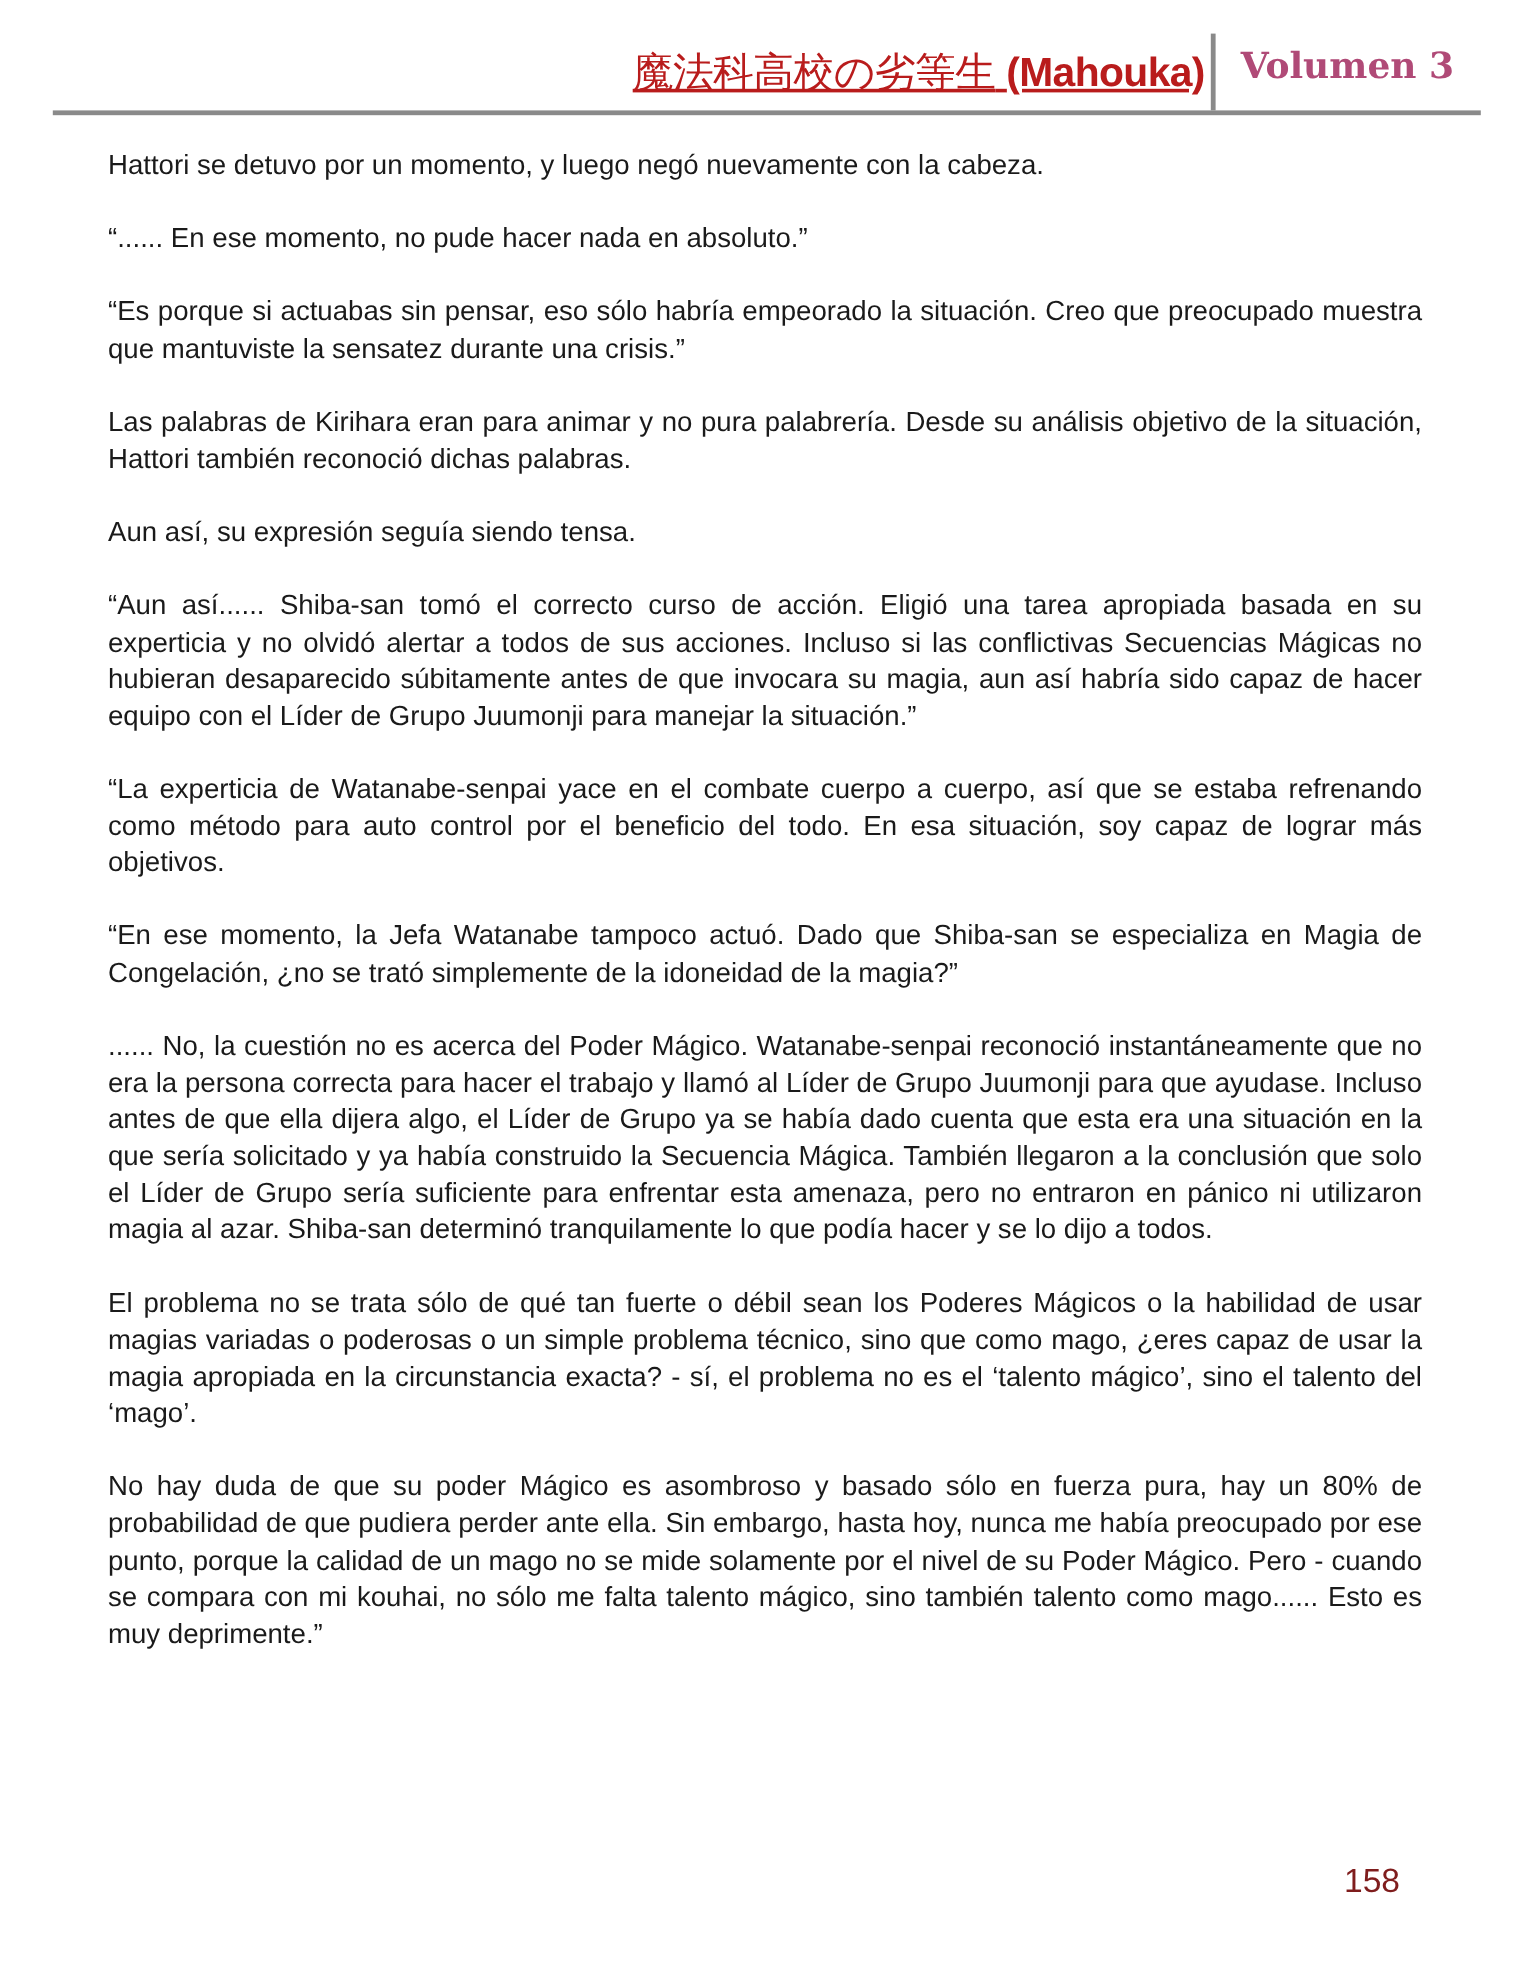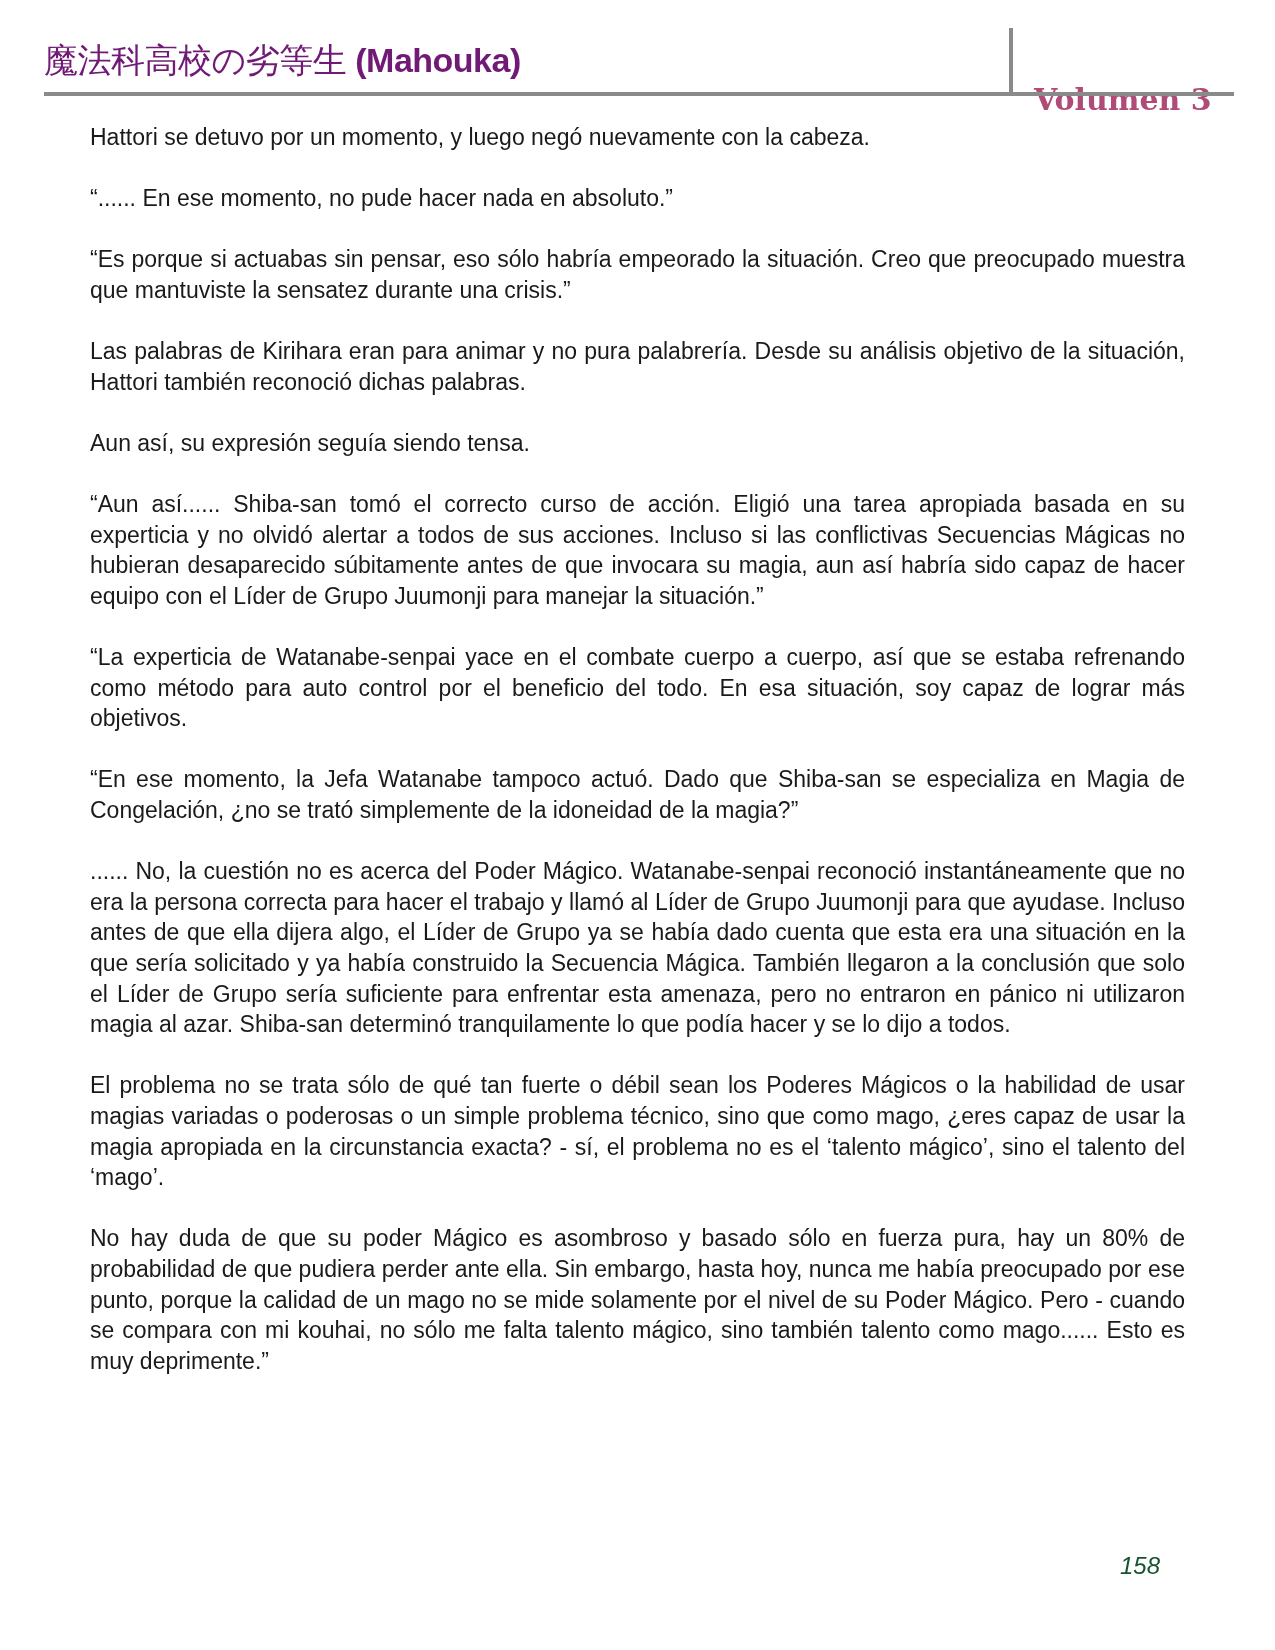--- a/index.html
+++ b/index.html
@@ -1,25 +1,25 @@
 <!DOCTYPE html>
 <html><head>
 <meta charset="utf-8">
 <style>
   html, body { margin: 0; padding: 0; background: #ffffff; }
   body { width: 1275px; height: 1650px; position: relative; overflow: hidden; font-family: "Liberation Sans", "DejaVu Sans", sans-serif; color: #1a1a1a; }
   .header { position: absolute; left: 44px; top: 28px; width: 1190px; height: 66px; }
-  .header-title { position: absolute; left: 0; width: 960px; top: 10px; text-align: left; font-size: 34px; color: #701a75; letter-spacing: -0.5px; }
+  .header-title { position: absolute; left: 0; width: 960px; top: 10px; text-align: right; font-size: 34px; color: #b91c1c; letter-spacing: -0.5px; text-decoration: underline; }
   .header-title .latin { font-weight: bold; }
   .header-sep { position: absolute; left: 965px; top: 0; width: 4px; height: 64px; background: #8a8a8a; }
-  .header-volume { position: absolute; left: 990px; top: 10px; font-family: "DejaVu Serif", "Liberation Serif", serif; font-weight: bold; font-size: 30px; color: #b04a77; margin-top: 44px; }
+  .header-volume { position: absolute; left: 990px; top: 10px; font-family: "DejaVu Serif", "Liberation Serif", serif; font-weight: bold; font-size: 30px; color: #b04a77; }
   .header-rule { position: absolute; left: 44px; top: 92px; width: 1190px; height: 4px; background: #8a8a8a; }
   .content { position: absolute; left: 90px; top: 122px; width: 1095px; font-size: 23px; line-height: 30.6px; }
   .content p { margin: 0 0 30.6px 0; text-align: justify; }
-  .page-number { position: absolute; left: 1120px; top: 1552px; font-size: 24px; color: #14532d; font-style: italic; }
+  .page-number { position: absolute; left: 1120px; top: 1552px; font-size: 28px; color: #7f1d1d; }
 </style>
 </head>
 <body>
 
 <div class="header">
   <div class="header-title">
     <span>魔法科高校の劣等生</span>
     <span class="latin">(Mahouka)</span>
   </div>
   <div class="header-sep"></div>

